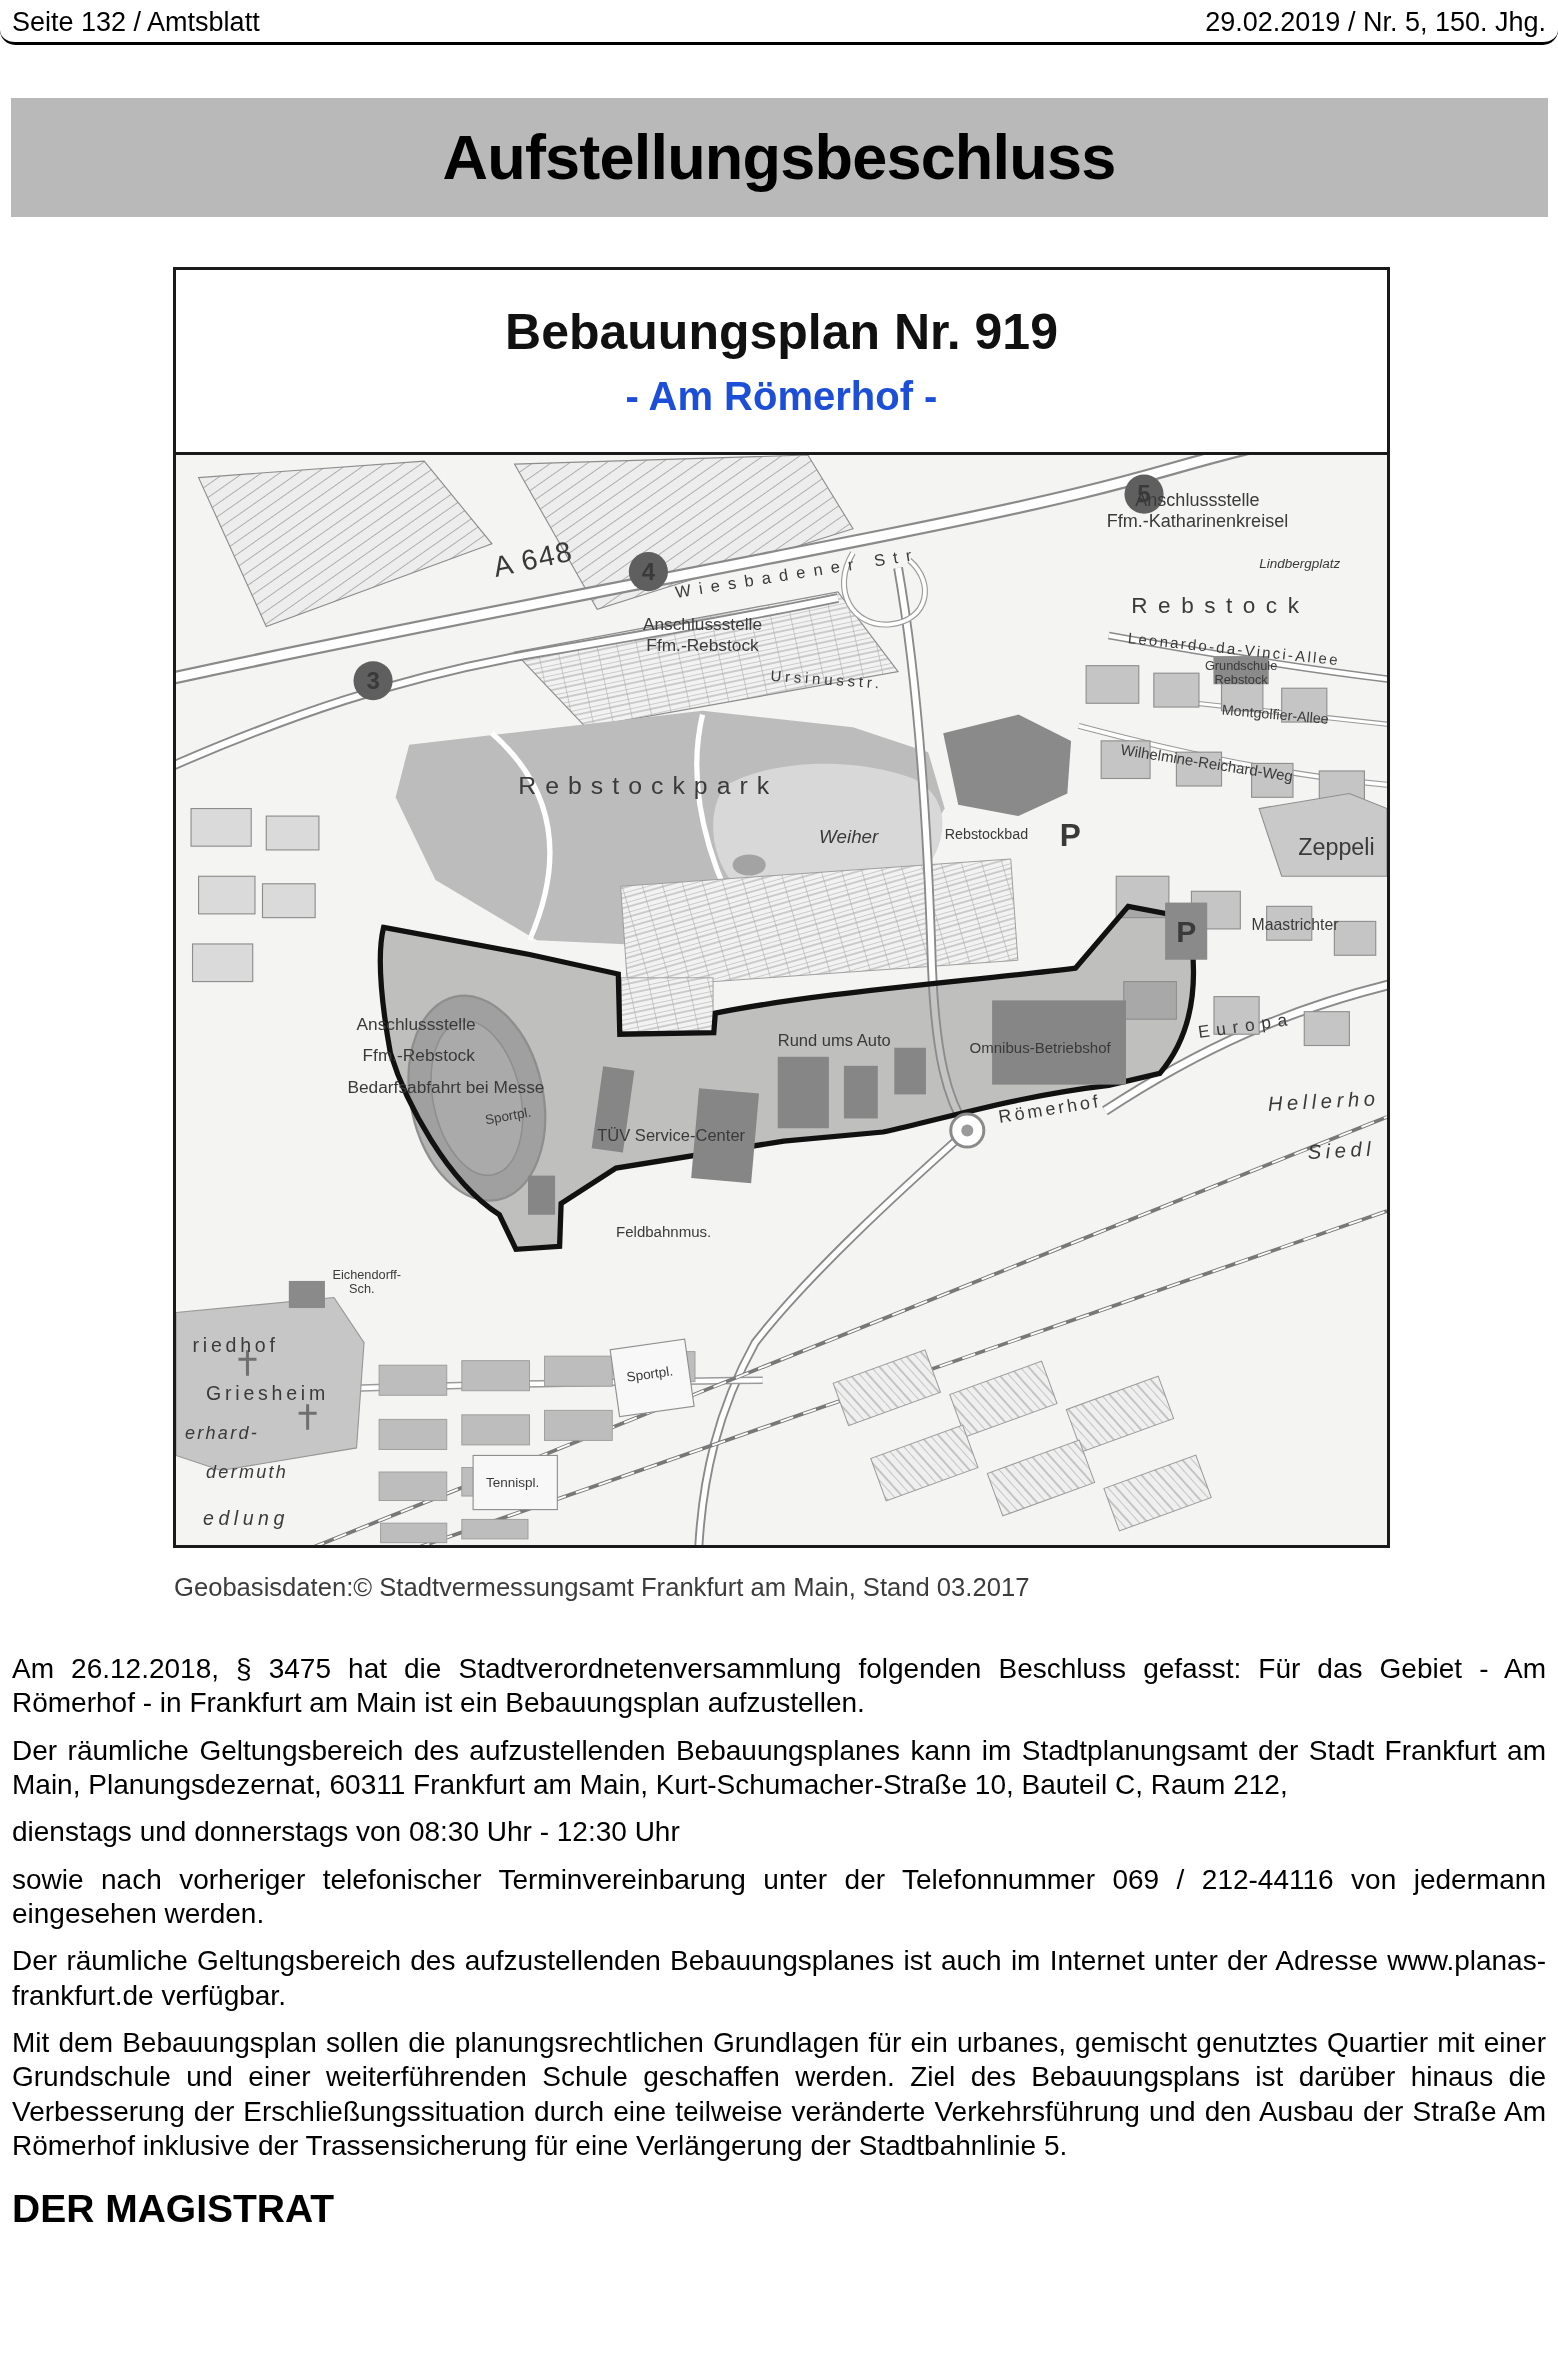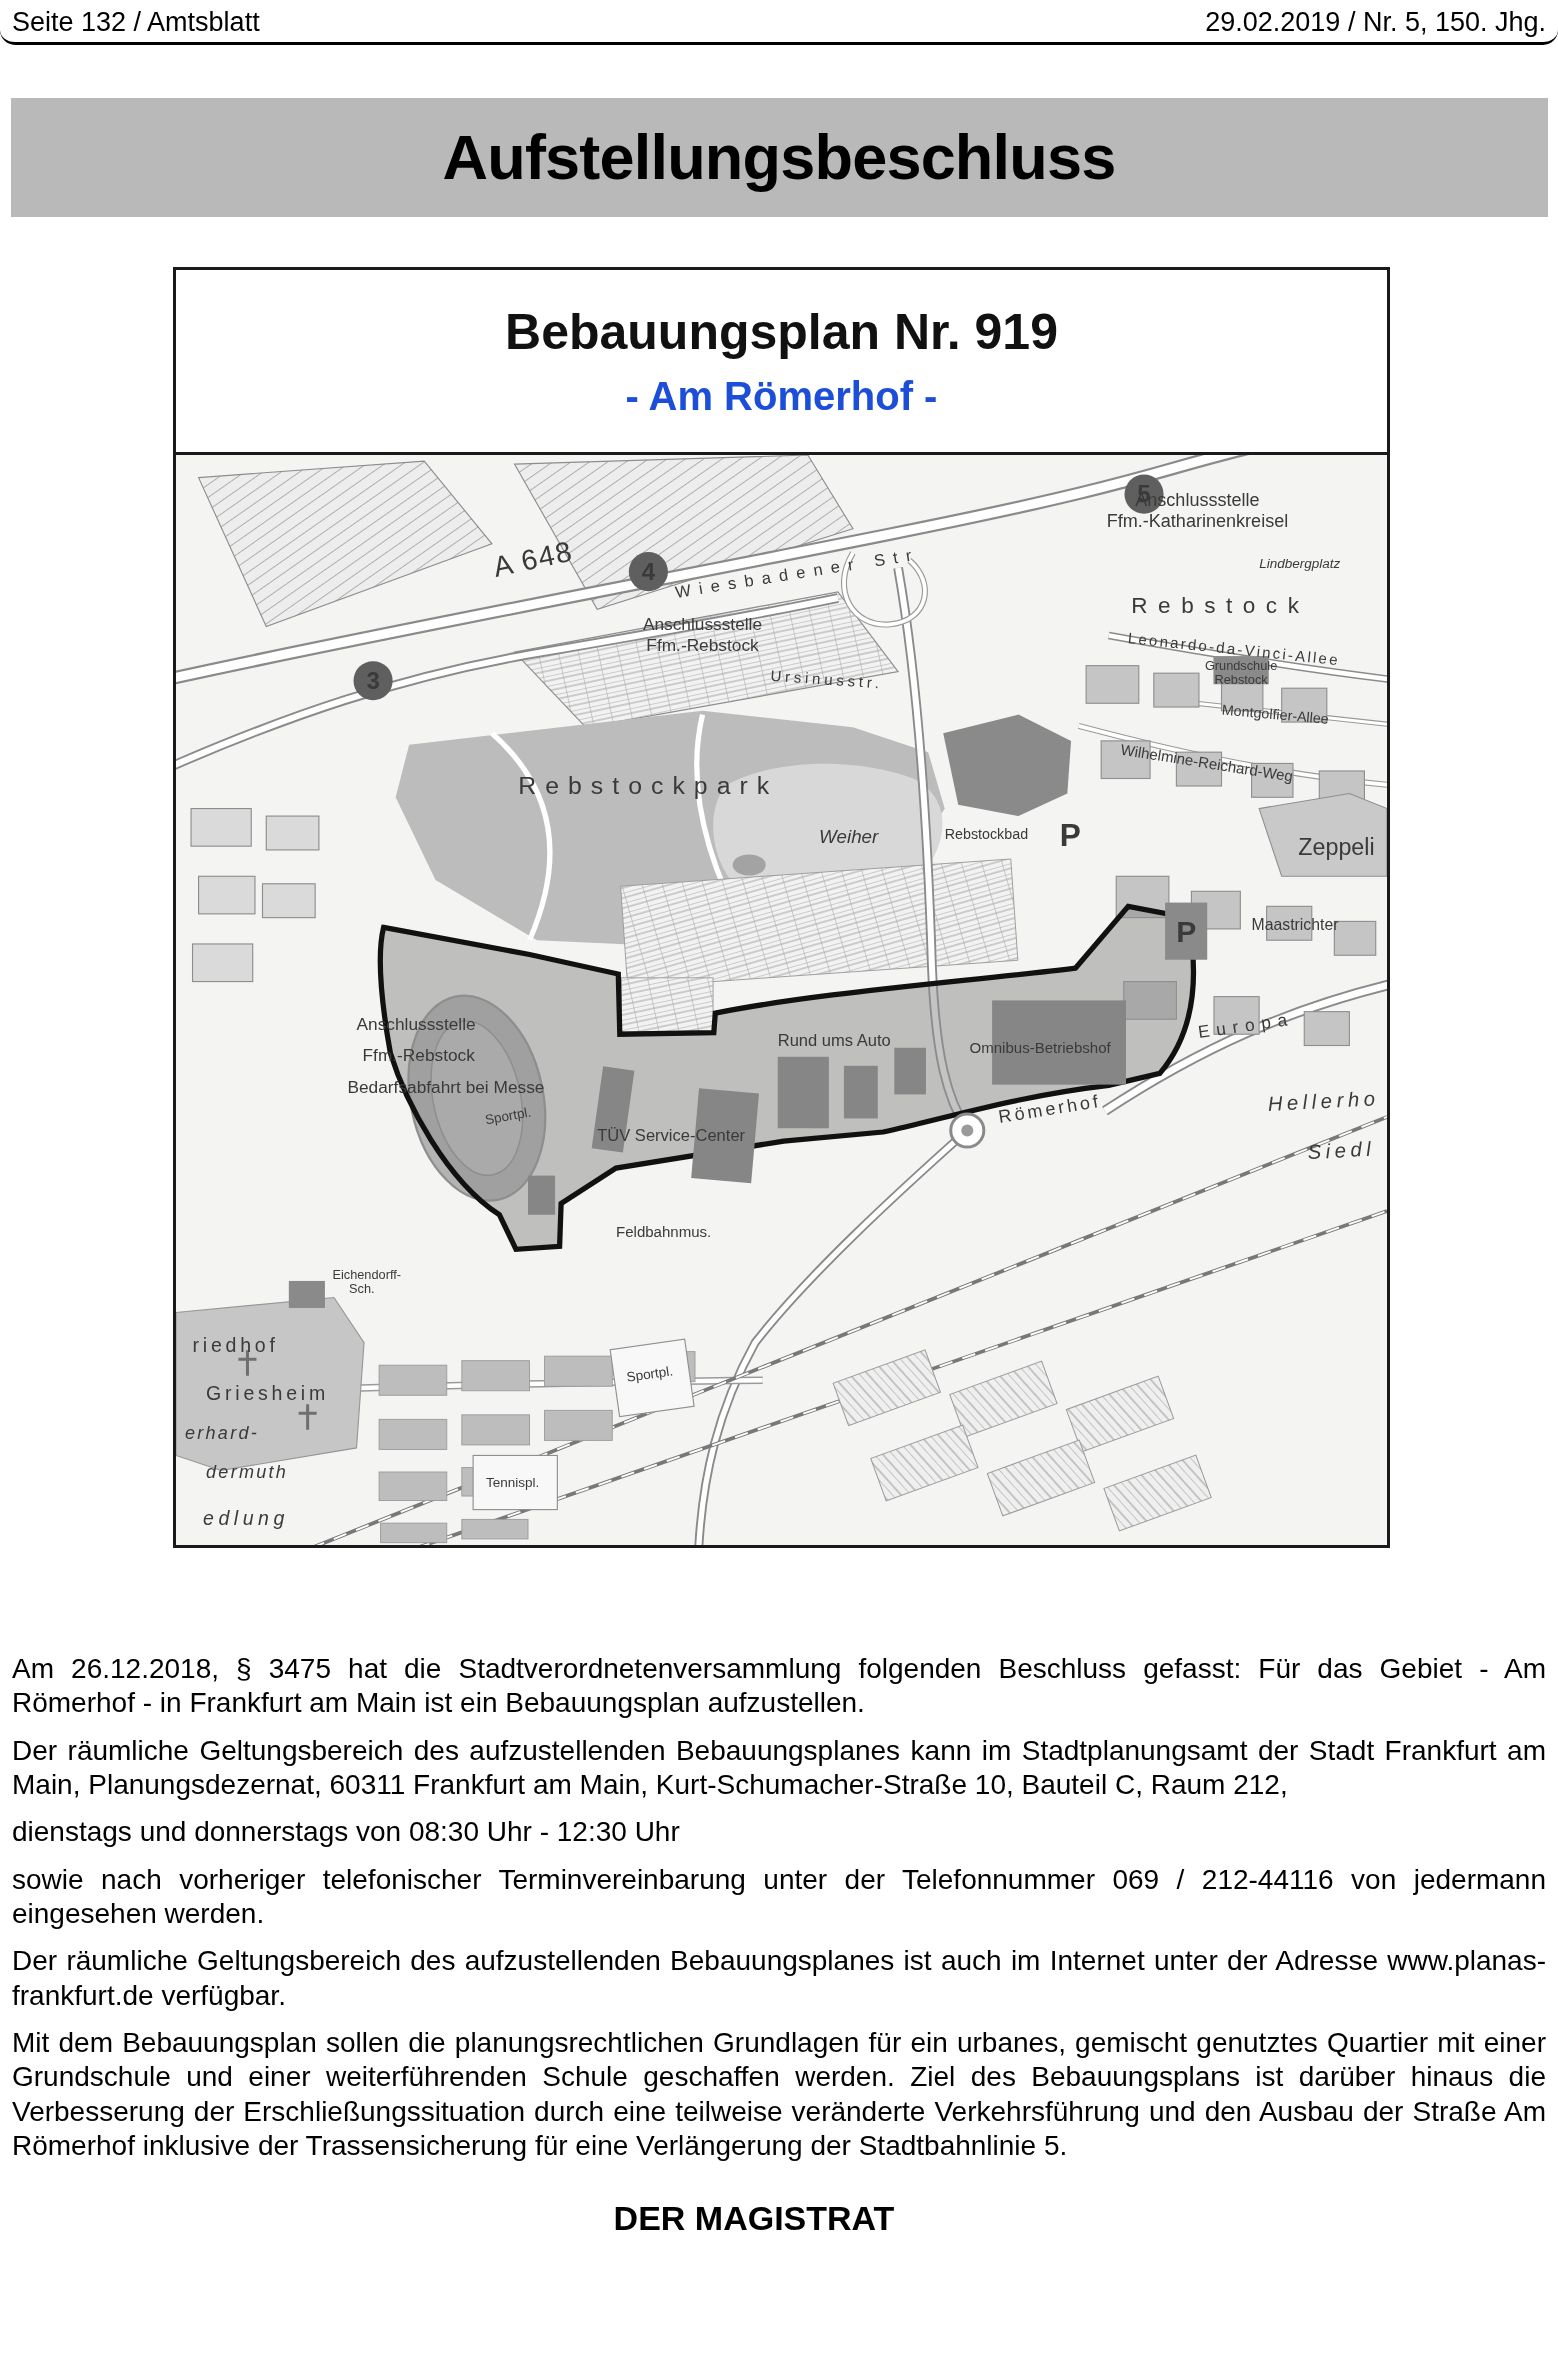--- a/index.html
+++ b/index.html
@@ -55,24 +55,24 @@
   .bodytext p{
     margin:0 0 12.8px 0;
     font-size:28px;line-height:1.23;
     text-align:justify;
   }
   .bodytext p.noj{text-align:left;}
   .bodytext h2{
     margin:3px 0 11.3px 0;font-size:29px;font-weight:bold;
   }
   .signature{
-    margin-top:34px;
+    margin-top:22px;
     padding-right:50px;
-    text-align:center;
-    font-weight:bold;font-size:34px;line-height:1.18;
+    text-align:left;
+    font-weight:bold;font-size:39px;line-height:1.18;
   }
   
   svg text{font-family:"Liberation Sans", sans-serif;fill:#3a3a3a;}
   .it{font-style:italic;}
 </style>
 </head>
 <body>
 
 <div class="page">
 
@@ -295,20 +295,21 @@
           <text class="it" x="36" y="1422" font-size="26" letter-spacing="6">edlung</text>
           <text x="208" y="1095" font-size="17">Eichendorff-</text>
           <text x="230" y="1114" font-size="17">Sch.</text>
           <text x="412" y="1372" font-size="18">Tennispl.</text>
           <text x="600" y="1232" font-size="18" transform="rotate(-8 600 1232)">Sportpl.</text>
         </g>
       </svg>
     </div>
   </div>
 
+  <div class="caption">Geobasisdaten:© Stadtvermessungsamt Frankfurt am Main, Stand 03.2017</div>
 
   <div class="bodytext">
     <p>Am 26.12.2018, § 3475 hat die Stadtverordnetenversammlung folgenden Beschluss gefasst: Für das Gebiet - Am Römerhof - in Frankfurt am Main ist ein Bebauungsplan aufzustellen.</p>
     <p>Der räumliche Geltungsbereich des aufzustellenden Bebauungsplanes kann im Stadtplanungsamt der Stadt Frankfurt am Main, Planungsdezernat, 60311 Frankfurt am Main, Kurt-Schumacher-Straße 10, Bauteil C, Raum 212,</p>
     <p class="noj">dienstags und donnerstags von 08:30 Uhr - 12:30 Uhr</p>
     <p>sowie nach vorheriger telefonischer Terminvereinbarung unter der Telefonnummer 069 / 212-44116 von jedermann eingesehen werden.</p>
     <p>Der räumliche Geltungsbereich des aufzustellenden Bebauungsplanes ist auch im Internet unter der Adresse www.planas-frankfurt.de verfügbar.</p>
     <p>Mit dem Bebauungsplan sollen die planungsrechtlichen Grundlagen für ein urbanes, gemischt genutztes Quartier mit einer Grundschule und einer weiterführenden Schule geschaffen werden. Ziel des Bebauungsplans ist darüber hinaus die Verbesserung der Erschließungssituation durch eine teilweise veränderte Verkehrsführung und den Ausbau der Straße Am Römerhof inklusive der Trassensicherung für eine Verlängerung der Stadtbahnlinie 5.</p>
     <div class="signature">
       <div>DER MAGISTRAT</div>

